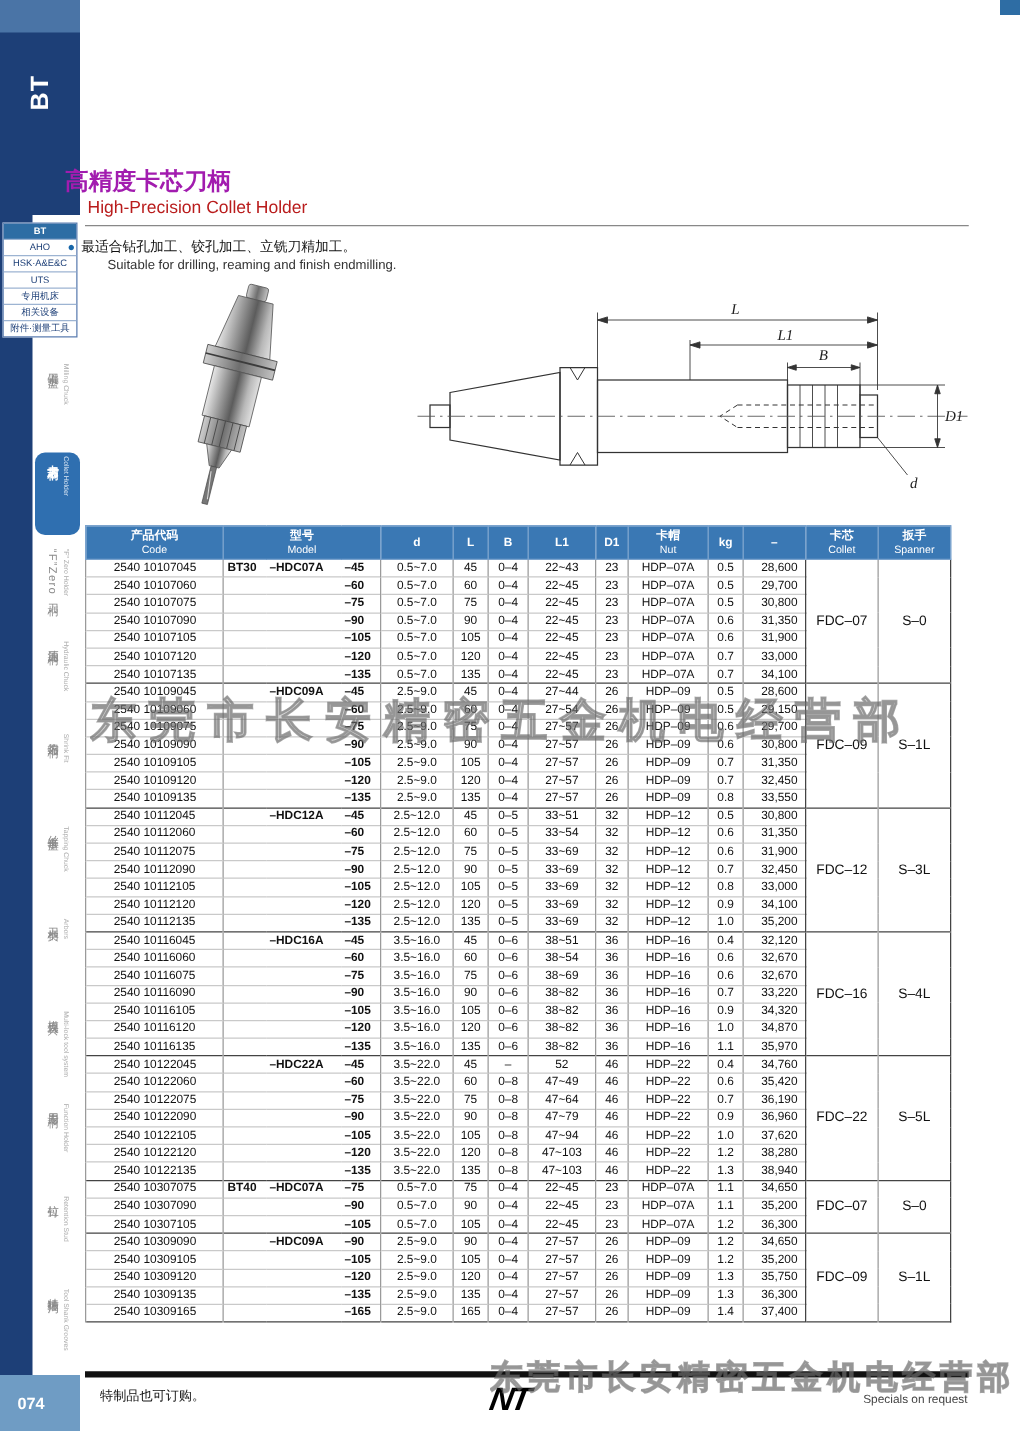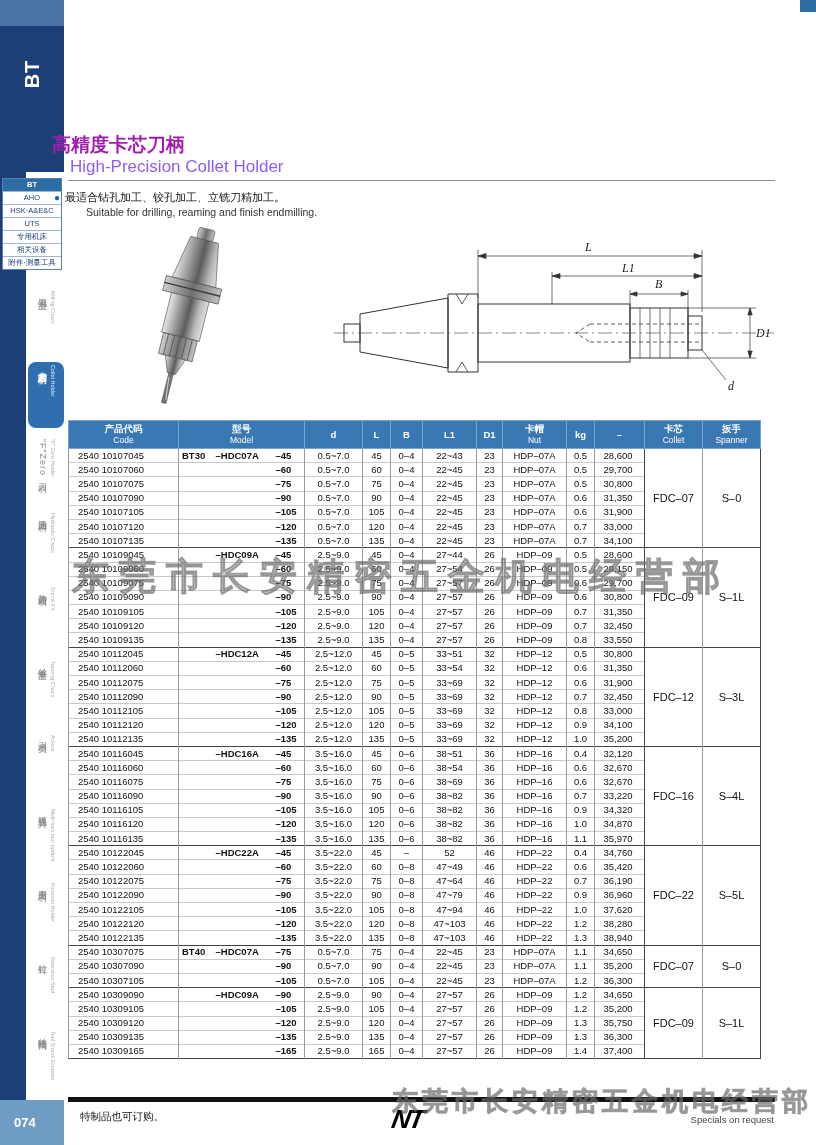--- a/index.html
+++ b/index.html
@@ -26,46 +26,46 @@
   .cat-tab.active{background:#2f6fb0;}
   .cat-tab.active .zh{color:#fff;font-weight:bold;}
   .cat-tab.active .en{color:#dce8f5;}
   .pageno-block{position:absolute;left:0;top:1100px;width:64px;height:54px;background:#6f9cc4;
                 color:#fff;font-size:13px;font-weight:bold;line-height:45px;padding-left:14px;box-sizing:border-box;}
   .corner-tab{position:absolute;right:0;top:0;width:16px;height:12px;background:#2e6da4;}
 
   
   .title{position:absolute;left:66px;top:56px;font-size:56px;font-weight:bold;color:#1766a9;letter-spacing:1px;line-height:60px;}
   .sub-zh{position:absolute;left:52px;top:132px;font-size:19px;font-weight:bold;color:#a21caf;}
-  .sub-en{position:absolute;left:70px;top:157px;font-size:17px;color:#8b5cf6;}
+  .sub-en{position:absolute;left:70px;top:157px;font-size:14px;color:#b91c1c;}
   .head-rule{position:absolute;left:68px;top:180px;width:707px;border-top:1px solid #888;}
   .feat-zh{position:absolute;left:54px;top:190px;font-size:11px;color:#111;}
   .feat-zh .dot{color:#1766a9;margin-right:5px;font-size:10px;}
   .feat-en{position:absolute;left:86px;top:206px;font-size:10.5px;color:#333;}
 
   
   .photo{position:absolute;left:72px;top:224px;width:255px;height:192px;}
   .drawing{position:absolute;left:330px;top:234px;width:448px;height:178px;}
   .drawing text{font-size:12px;font-style:italic;fill:#222;font-family:"Liberation Serif",serif;}
 
   
   .table-wrap{position:absolute;left:68px;top:420px;}
   table{border-collapse:collapse;table-layout:fixed;border:1.5px solid #444;}
   thead th{background:#3a78b4;color:#fff;font-weight:bold;border:1px solid #7ba3cd;
            font-size:9.5px;line-height:11px;padding:2px 1px;text-align:center;}
   thead .h-en{font-weight:normal;font-size:8.5px;}
   tbody td{border-left:1px solid #9a9a9a;border-top:1px solid #c9c9c9;
            font-size:9.5px;line-height:12px;height:13.2px;padding:0 3px;text-align:center;
            white-space:nowrap;overflow:hidden;}
   tbody tr.gstart td{border-top:1.5px solid #444;}
-  td.c-code{text-align:left;padding-left:9px;}
+  td.c-code{text-align:left;padding-left:22px;}
   td.c-brand{text-align:left;font-weight:bold;border-right:none;}
   td.c-model{text-align:left;font-weight:bold;border-left:none;border-right:none;}
   td.c-len{text-align:left;font-weight:bold;border-left:none;}
-  td.c-price{text-align:center;padding-right:6px;}
+  td.c-price{text-align:right;padding-right:6px;}
   td.c-collet,td.c-spanner{text-align:center;font-size:11px;border-left:1px solid #444;}
   td.c-spanner{border-left:1px solid #9a9a9a;}
 
   
   .wm{position:absolute;z-index:30;pointer-events:none;font-weight:bold;white-space:nowrap;
       color:rgba(130,130,130,0.35);-webkit-text-stroke:1px rgba(100,100,100,0.55);}
   .wm-mid{left:72px;top:552px;font-size:37px;letter-spacing:10px;width:700px;overflow:hidden;}
   .wm-bottom{left:392px;top:1084px;font-size:26px;letter-spacing:4px;width:424px;overflow:hidden;}
 
   

